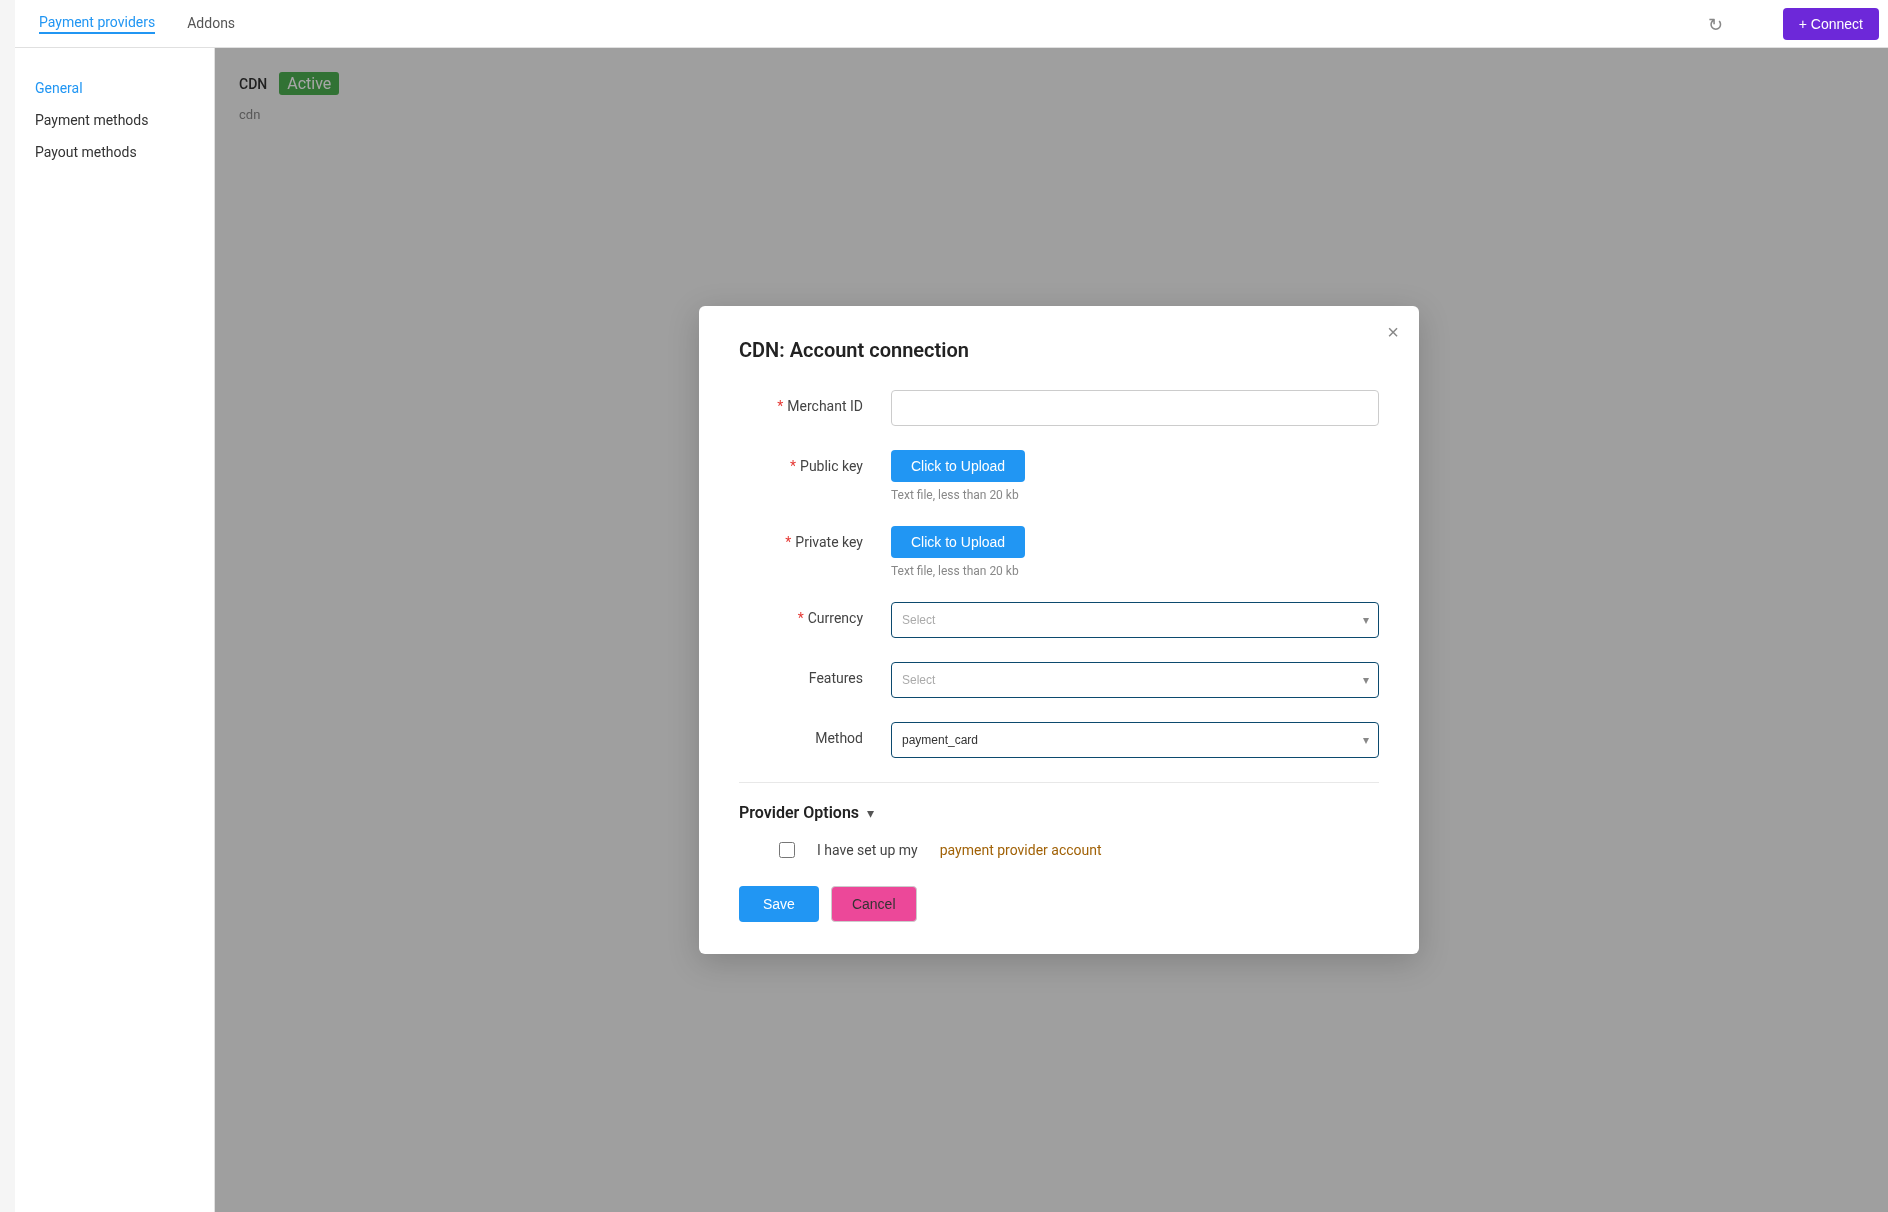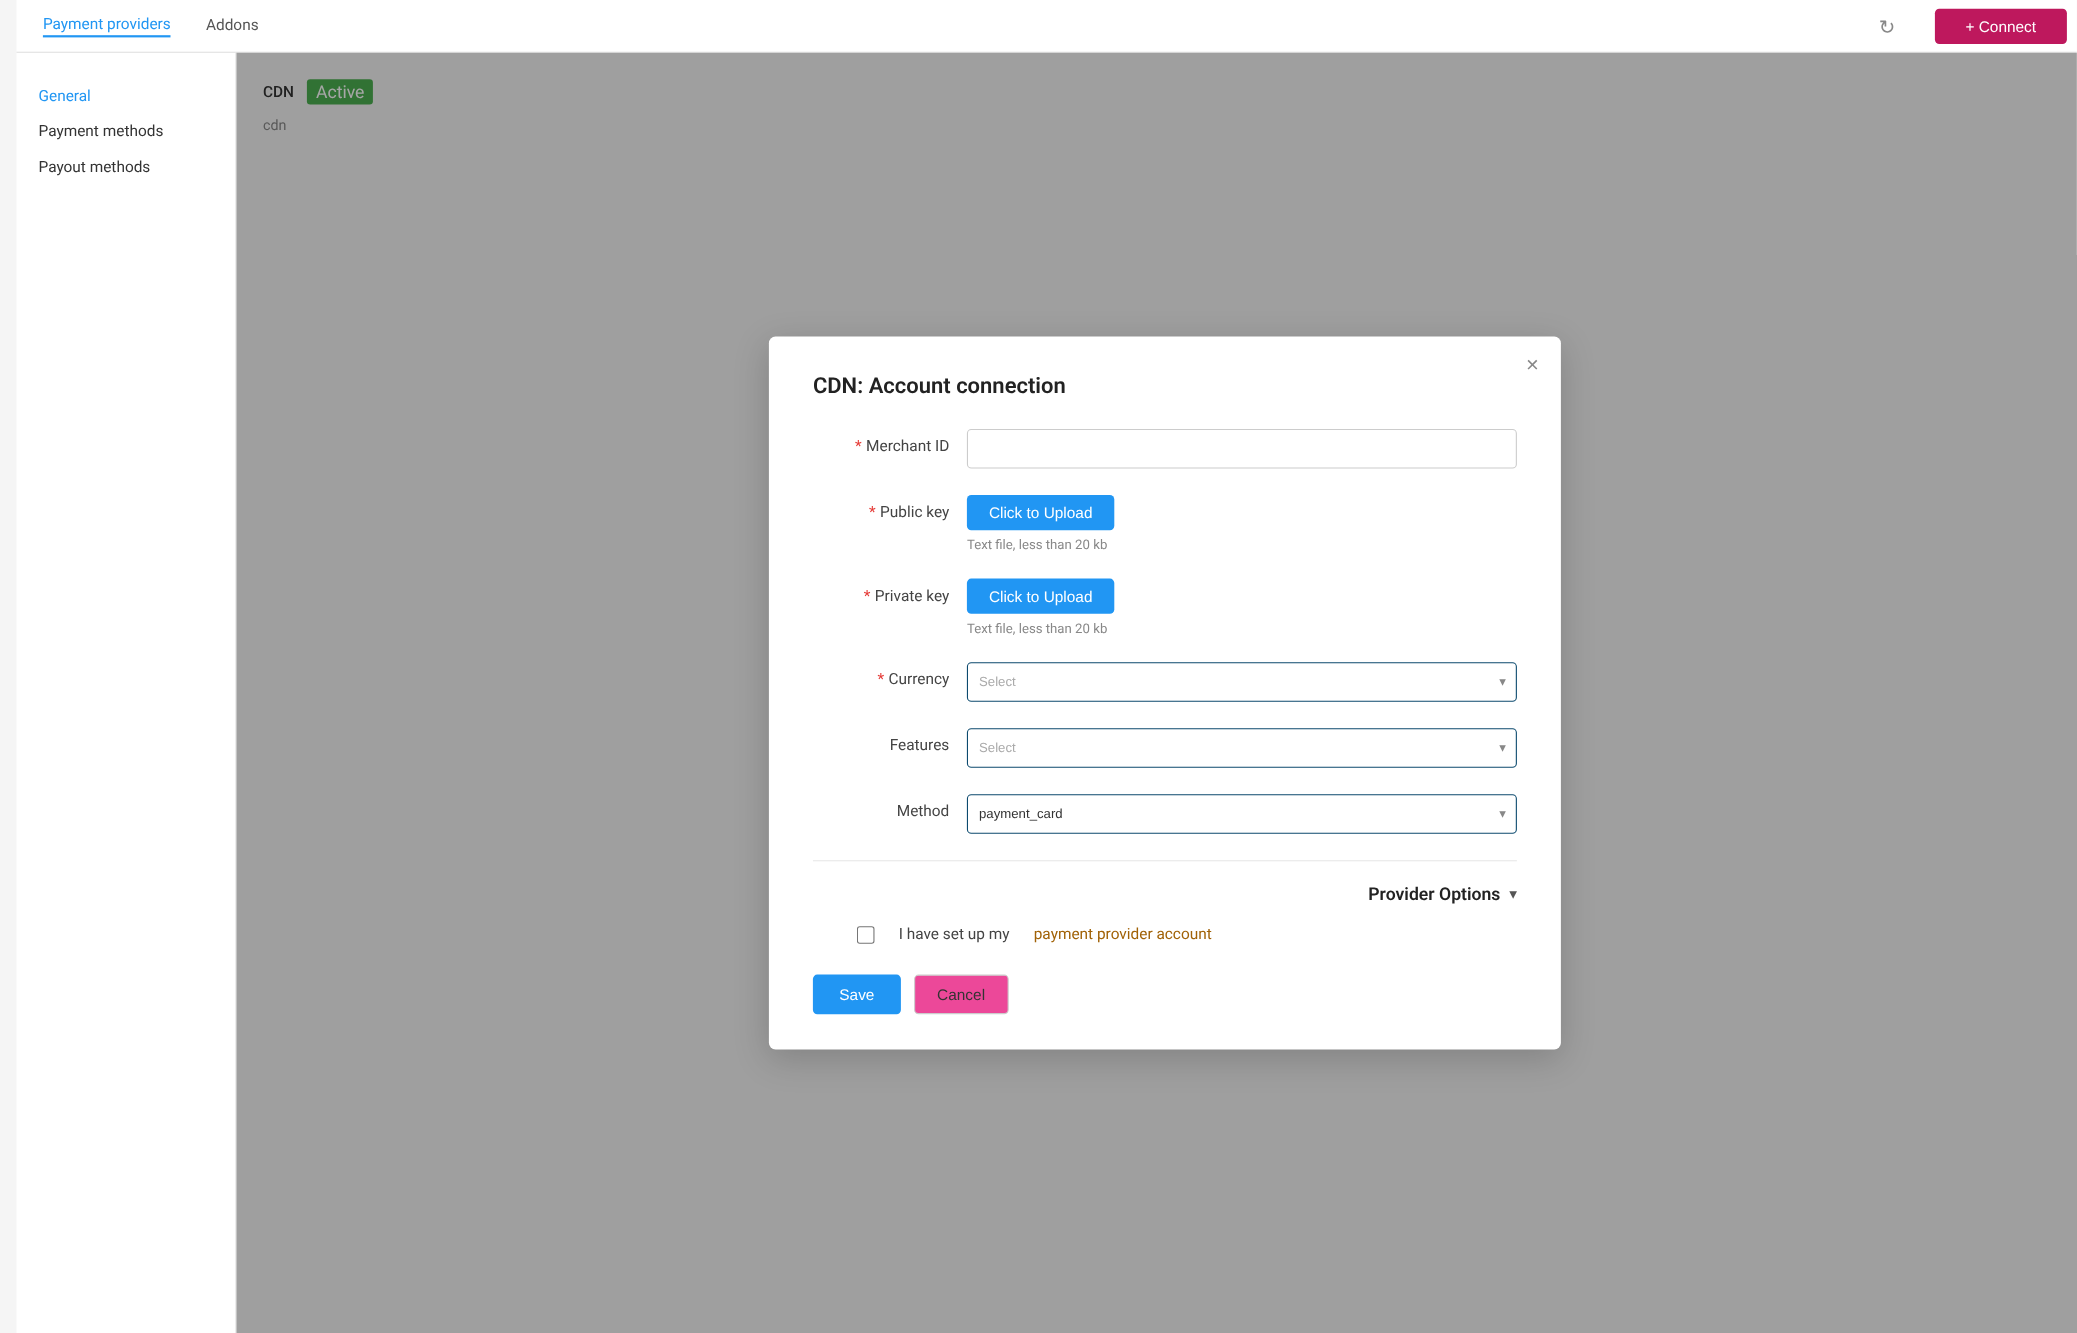--- a/index.html
+++ b/index.html
@@ -45,25 +45,25 @@
     }
     .top-nav-tab.inactive {
       color: #555;
     }
     .top-nav-right {
       position: absolute;
       right: 24px;
       top: 8px;
     }
     .connect-btn {
-      background: #be185d;
+      background: #6d28d9;
       color: #fff;
       border: none;
       border-radius: 4px;
-      padding: 8px 28px;
+      padding: 8px 16px;
       font-size: 14px;
       cursor: pointer;
       display: flex;
       align-items: center;
       gap: 6px;
     }
     .refresh-icon {
       position: absolute;
       right: 180px;
       top: 14px;
@@ -165,20 +165,21 @@
       background: none;
       border: none;
       line-height: 1;
     }
 
     
     .form-row {
       display: flex;
       align-items: flex-start;
       margin-bottom: 24px;
+      gap: 12px;
     }
     .form-label {
       width: 140px;
       min-width: 140px;
       text-align: right;
       padding-right: 16px;
       padding-top: 8px;
       font-size: 14px;
       color: #444;
     }
@@ -272,21 +273,20 @@
       font-size: 12px;
     }
 
     
     .provider-options-header {
       display: flex;
       align-items: center;
       gap: 8px;
       margin-bottom: 20px;
       cursor: pointer;
-      justify-content: flex-end;
     }
     .provider-options-title {
       font-size: 16px;
       font-weight: 600;
       color: #222;
     }
     .provider-options-chevron {
       color: #555;
       font-size: 14px;
     }

